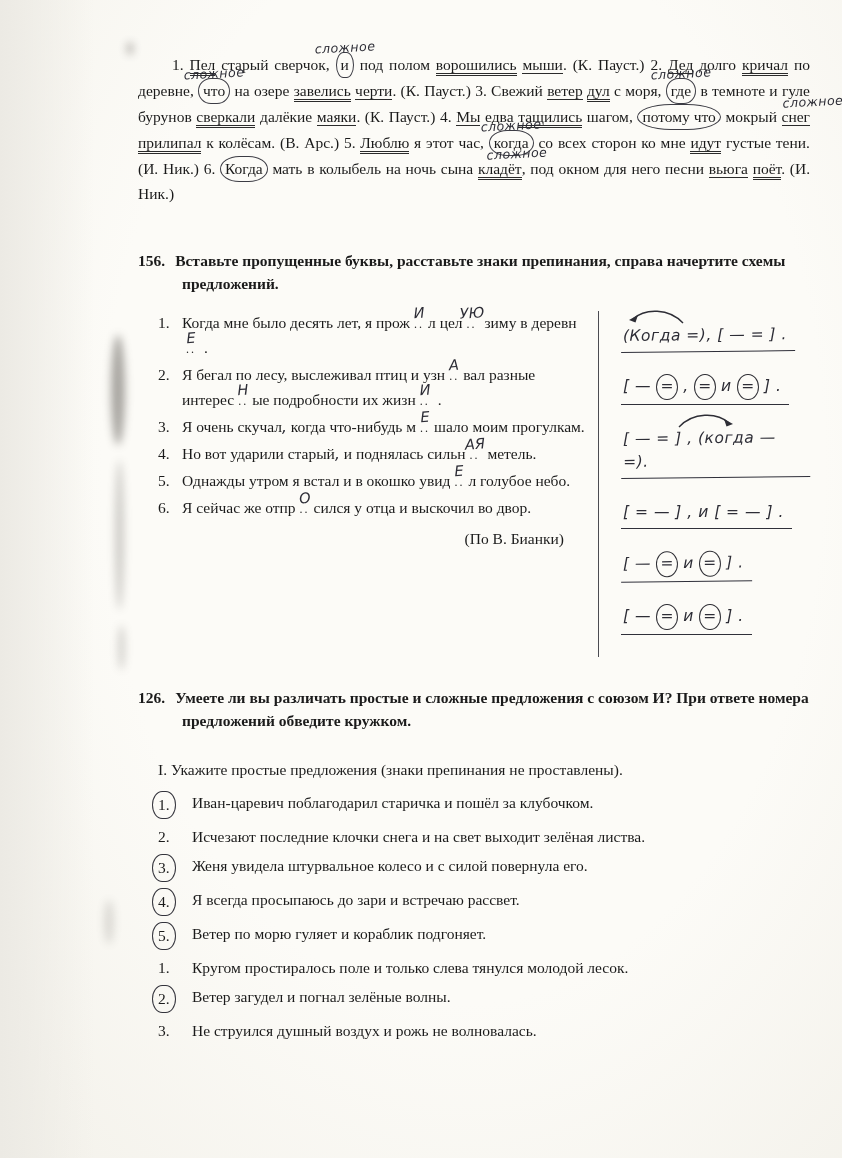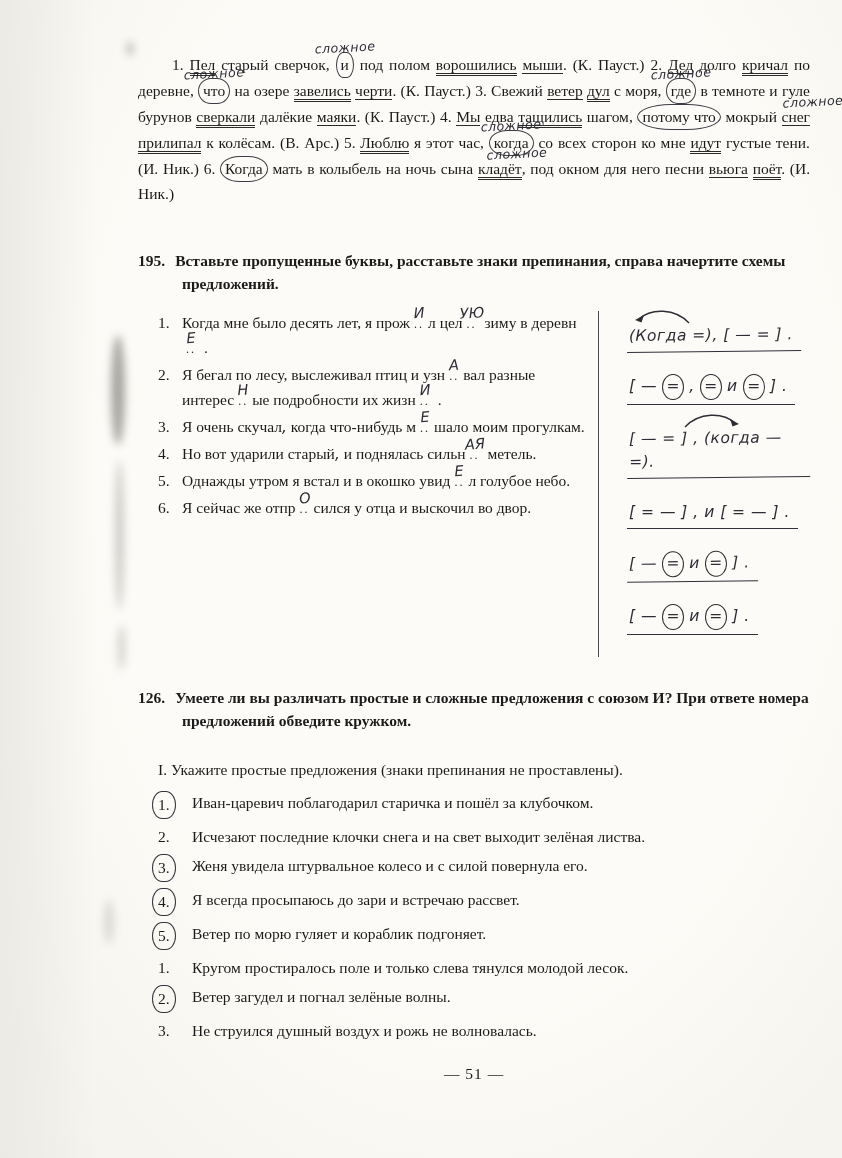--- a/index.html
+++ b/index.html
@@ -39,21 +39,21 @@
   .ex-head.second{margin-top:29px;}
   .sub-head{font-weight:400; margin:26px 0 10px 20px;}
 
   
   .cols{display:flex; margin-top:16px;}
   .left-col{width:452px; flex:0 0 auto; padding-left:20px; box-sizing:border-box;}
   .item{display:flex; margin-bottom:2px;}
   .item .num{width:24px; flex:none;}
   .item .body{flex:1;}
   .attribution{margin:6px 26px 0 0; text-align:right;}
-  .schemes{flex:1; margin-left:8px; border-left:1.6px solid #4b4b52; padding-left:28px;}
+  .schemes{flex:1; margin-left:8px; border-left:1.6px solid #4b4b52; padding-left:22px;}
   .scheme-row{position:relative; margin-bottom:22px;}
   .scheme-row:first-child{margin-top:12px;}
   .scheme{display:inline-block; border-bottom:1.7px solid #30303a; padding:0 8px 4px 2px;
           font-size:15.5px; letter-spacing:.5px;}
   .scheme-row:nth-child(odd) .scheme{transform:rotate(-.6deg);}
   .s-circ{display:inline-block; border:1.3px solid #2f2f35; border-radius:50%; padding:0 3px 1px;}
   .arrow{position:absolute; top:-13px; left:4px; width:64px; height:15px;}
   .arrow svg{width:100%; height:100%; display:block;}
   .arrow.flip{transform:scaleX(-1); left:52px;}
 
@@ -73,21 +73,21 @@
   <div class="left-shade"></div>
   <div class="smudge s1"></div>
   <div class="smudge s2"></div>
   <div class="smudge s3"></div>
   <div class="smudge s4"></div>
   <div class="smudge s5"></div>
 
   <p class="intro"><span class="seg">1. </span><span class="seg u2">Пел</span><span class="seg"> старый сверчок, </span><span class="seg circ noted">и<span class="note">сложное</span></span><span class="seg"> под полом </span><span class="seg u2">ворошились</span><span class="seg"> </span><span class="seg u1">мыши</span><span class="seg">. (К. Пауст.) 2. </span><span class="seg u1">Дед</span><span class="seg"> долго </span><span class="seg u2">кричал</span><span class="seg"> по деревне, </span><span class="seg circ noted">что<span class="note">сложное</span></span><span class="seg"> на озере </span><span class="seg u2">завелись</span><span class="seg"> </span><span class="seg u1">черти</span><span class="seg">. (К. Пауст.) 3. Свежий </span><span class="seg u1">ветер</span><span class="seg"> </span><span class="seg u2">дул</span><span class="seg"> с моря, </span><span class="seg circ noted">где<span class="note">сложное</span></span><span class="seg"> в темноте и гуле бурунов </span><span class="seg u2">сверкали</span><span class="seg"> далёкие </span><span class="seg u1">маяки</span><span class="seg">. (К. Пауст.) 4. </span><span class="seg u1">Мы</span><span class="seg"> едва </span><span class="seg u2">тащились</span><span class="seg"> шагом, </span><span class="seg circ">потому что</span><span class="seg"> мокрый </span><span class="seg u1 noted">снег<span class="note">сложное</span></span><span class="seg"> </span><span class="seg u2">прилипал</span><span class="seg"> к колёсам. (В. Арс.) 5. </span><span class="seg u2">Люблю</span><span class="seg"> я этот час, </span><span class="seg circ noted">когда<span class="note">сложное</span></span><span class="seg"> со всех сторон ко мне </span><span class="seg u2">идут</span><span class="seg"> густые тени. (И. Ник.) 6. </span><span class="seg circ">Когда</span><span class="seg"> мать в колыбель на ночь сына </span><span class="seg u2 noted">кладёт<span class="note">сложное</span></span><span class="seg">, под окном для него песни </span><span class="seg u1">вьюга</span><span class="seg"> </span><span class="seg u2">поёт</span><span class="seg">. (И. Ник.)</span></p>
 
   <p class="ex-head">
-    <span class="ex-num">195.</span><span>Вставьте пропущенные буквы, расставьте знаки препинания, справа начертите схемы предложений.</span>
+    <span class="ex-num">156.</span><span>Вставьте пропущенные буквы, расставьте знаки препинания, справа начертите схемы предложений.</span>
   </p>
 
   <div class="cols">
     <div class="left-col">
       <div>
           <div class="item">
             <span class="num">1.</span>
             <span class="body"><span class="seg">Когда мне было десять лет, я прож</span><span class="blank"><span class="dots">..</span><span class="hwl">И</span></span><span class="seg">л цел</span><span class="blank"><span class="dots">..</span><span class="hwl">УЮ</span></span><span class="seg"> зиму в деревн</span><span class="blank"><span class="dots">..</span><span class="hwl">Е</span></span><span class="seg"> .</span></span>
           </div>
           <div class="item">
@@ -104,20 +104,21 @@
           </div>
           <div class="item">
             <span class="num">5.</span>
             <span class="body"><span class="seg">Однажды утром я встал и в окошко увид</span><span class="blank"><span class="dots">..</span><span class="hwl">Е</span></span><span class="seg">л голубое небо.</span></span>
           </div>
           <div class="item">
             <span class="num">6.</span>
             <span class="body"><span class="seg">Я сейчас же отпр</span><span class="blank"><span class="dots">..</span><span class="hwl">О</span></span><span class="seg">сился у отца и выскочил во двор.</span></span>
           </div>
         </div>
+      <p class="attribution">(По В. Бианки)</p>
     </div>
     <div class="schemes">
         <div class="scheme-row"><span class="arrow">
             <svg viewBox="0 0 64 15" xmlns="http://www.w3.org/2000/svg">
               <path d="M58 13 C 44 -2, 20 -2, 8 9" fill="none" stroke="#2e2e36" stroke-width="1.4"></path>
               <path d="M4 10 l9 -5 l-2.5 7.5 z" fill="#2e2e36"></path>
             </svg>
           </span><span class="scheme"><span class="s-seg">(Когда =), [ — = ] .</span></span></div>
         <div class="scheme-row"><span class="scheme"><span class="s-seg">[ — </span><span class="s-circ">=</span><span class="s-seg"> , </span><span class="s-circ">=</span><span class="s-seg"> и </span><span class="s-circ">=</span><span class="s-seg"> ] .</span></span></div>
         <div class="scheme-row"><span class="arrow flip">
@@ -168,14 +169,13 @@
       <div class="qitem">
         <span class="qnumw"><span class="qcirc">2.</span></span>
         <span class="qtext">Ветер загудел и погнал зелёные волны.</span>
       </div>
       <div class="qitem">
         <span class="qnumw"><span class="qnum">3.</span></span>
         <span class="qtext">Не струился душный воздух и рожь не волновалась.</span>
       </div>
     </div>
 
-  <div class="footer">— 51 —</div>
 </div>
 
 </body></html>

